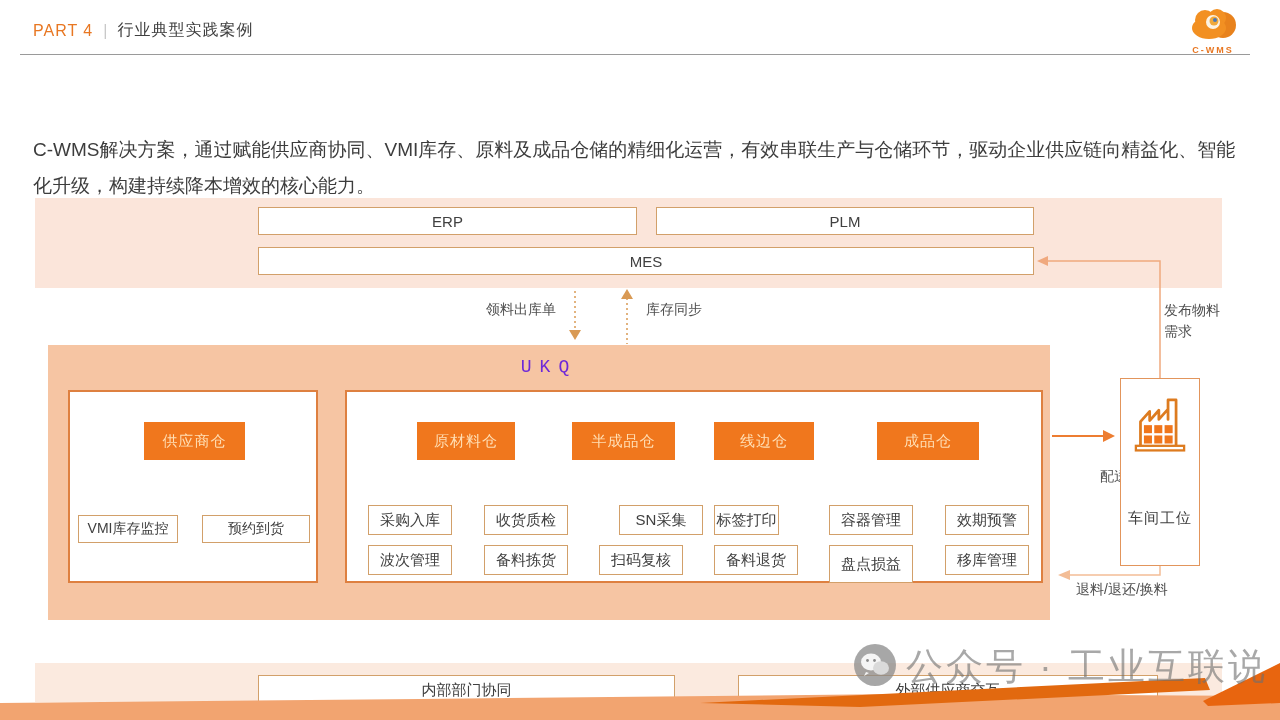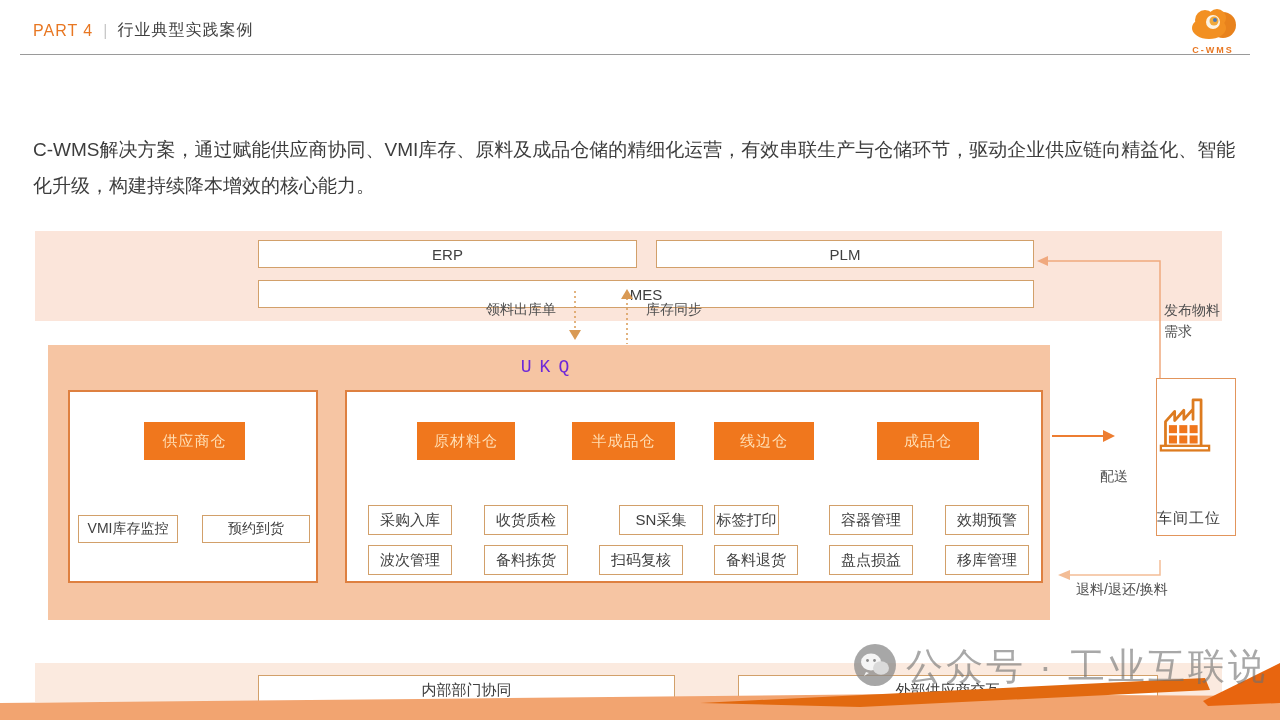--- a/index.html
+++ b/index.html
@@ -9,34 +9,34 @@
   .hdr{position:absolute;left:33px;top:20px;display:flex;align-items:center;gap:10px;font-size:16px;}
   .hdr .part{color:#E87722;letter-spacing:1px;}
   .hdr .div{color:#c9c9c9;}
   .hdr .title{color:#3f3f3f;letter-spacing:1px;}
   .hdr-line{position:absolute;left:20px;top:54px;width:1230px;height:1px;background:#9a9a9a;}
   .logo{position:absolute;left:1178px;top:3px;width:70px;text-align:center;}
   .logo .lg-txt{color:#E87722;font-size:9px;font-weight:bold;letter-spacing:2px;margin-top:-2px;}
   
   .intro{position:absolute;left:33px;top:132px;width:1216px;font-size:19px;line-height:36px;color:#3d3d3d;}
   
-  .band-top{position:absolute;left:35px;top:198px;width:1187px;height:90px;background:#FBE5DA;margin-top:33px;}
+  .band-top{position:absolute;left:35px;top:198px;width:1187px;height:90px;background:#FBE5DA;}
   .band-bot{position:absolute;left:35px;top:643px;width:1187px;height:39px;background:#FBEADF;margin-top:20px;}
   .tbox{position:absolute;background:#fff;border:1px solid #D2A06A;display:flex;align-items:center;
         justify-content:center;font-size:15px;color:#404040;box-sizing:border-box;}
   .ukq{position:absolute;left:48px;top:345px;width:1002px;height:275px;background:#F6C5A3;}
   .ukq-title{position:absolute;left:0;top:12px;width:100%;text-align:center;font-family:Liberation Mono, monospace;
              font-size:18px;letter-spacing:8px;color:#6d28d9;}
   .wpanel{position:absolute;background:#fff;border:2px solid #DE8040;box-sizing:border-box;}
   .obtn{position:absolute;background:#F0771D;color:#FFDFB5;display:flex;align-items:center;
         justify-content:center;font-size:15px;letter-spacing:1px;}
   .flow-label{position:absolute;font-size:14px;color:#4f4f4f;}
   
-  .ws{position:absolute;left:1120px;top:378px;width:80px;height:158px;background:#fff;
-      border:1px solid #E2955C;box-sizing:border-box;margin-left:36px;}
+  .ws{position:absolute;left:1120px;top:378px;width:80px;height:188px;background:#fff;
+      border:1px solid #E2955C;box-sizing:border-box;text-align:center;}
   .ws .ws-label{position:absolute;left:0;top:130px;width:100%;font-size:15px;color:#404040;letter-spacing:1px;}
   
   .conn{position:absolute;left:0;top:0;width:1280px;height:720px;pointer-events:none;}
   
   .waves{position:absolute;left:0;top:655px;width:1280px;height:65px;pointer-events:none;}
   
   .wm{position:absolute;left:852px;top:642px;display:flex;align-items:center;gap:8px;}
   .wm .wm-text{font-size:37px;color:rgba(110,110,110,0.60);letter-spacing:3px;white-space:nowrap;}
 </style>
 </head>
@@ -117,21 +117,21 @@
       <div class="tbox" style="left:137px;top:113px;width:84px;height:30px;">收货质检</div>
       <div class="tbox" style="left:252px;top:113px;width:84px;height:30px;margin-left:20px;">SN采集</div>
       <div class="tbox" style="left:367px;top:113px;width:65px;height:30px;">标签打印</div>
       <div class="tbox" style="left:482px;top:113px;width:84px;height:30px;">容器管理</div>
       <div class="tbox" style="left:598px;top:113px;width:84px;height:30px;">效期预警</div>
 
       <div class="tbox" style="left:21px;top:153px;width:84px;height:30px;">波次管理</div>
       <div class="tbox" style="left:137px;top:153px;width:84px;height:30px;">备料拣货</div>
       <div class="tbox" style="left:252px;top:153px;width:84px;height:30px;">扫码复核</div>
       <div class="tbox" style="left:367px;top:153px;width:84px;height:30px;">备料退货</div>
-      <div class="tbox" style="left:482px;top:153px;width:84px;height:30px;">盘点损益</div>
+      <div class="tbox" style="left:482px;top:153px;width:84px;height:38px;">盘点损益</div>
       <div class="tbox" style="left:598px;top:153px;width:84px;height:30px;">移库管理</div>
     </div>
   </div>
 
   <div class="ws">
     <span>
       <svg width="56" height="62" viewBox="0 0 48 54" style="margin-top:14px;">
         <path d="M7,47 V25 L15,16 V24 L23,15 V23 L31,14 V23 L31,6 H38 V47 Z" fill="#fff" stroke="#DD7B1F" stroke-width="2.4" stroke-linejoin="round"></path>
         <rect x="10" y="28" width="7" height="7" fill="#F0761C"></rect>
         <rect x="19" y="28" width="7" height="7" fill="#F0761C"></rect>

